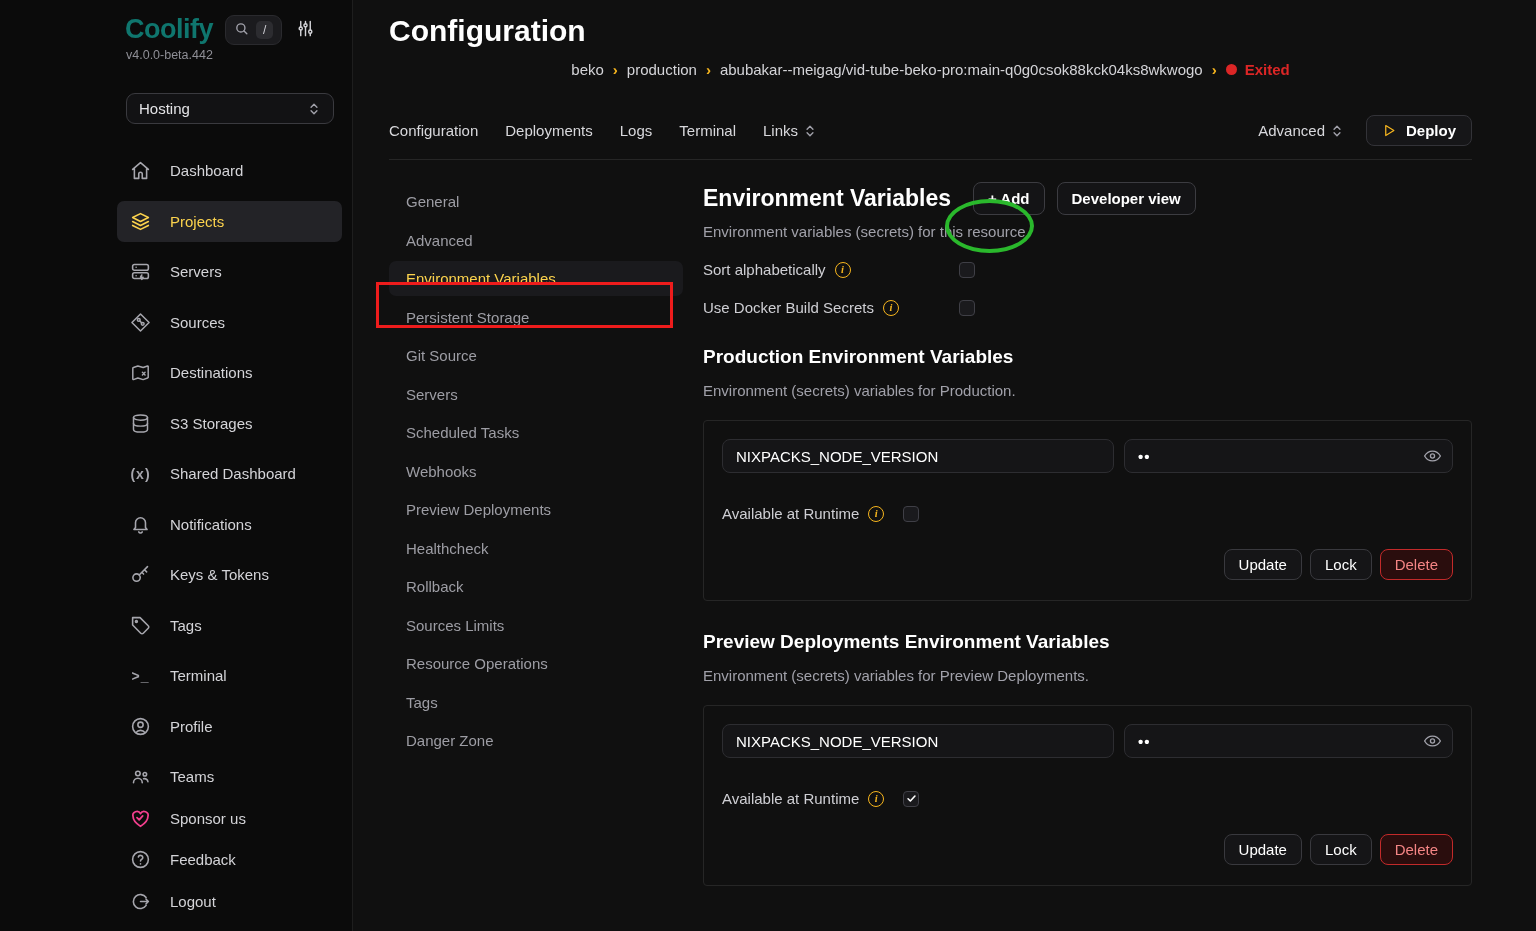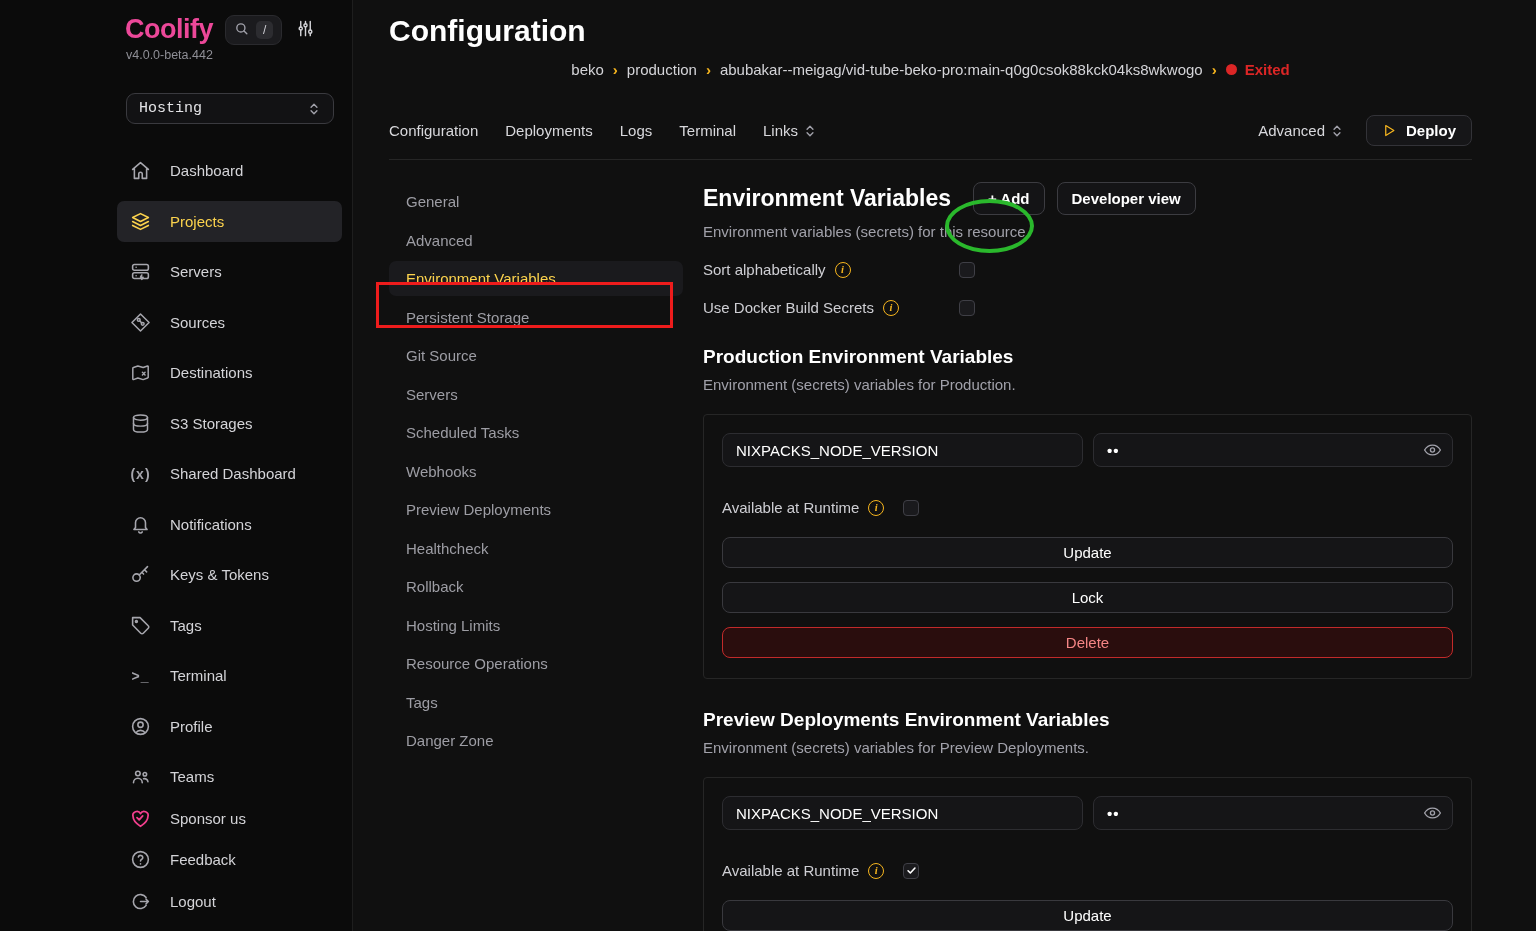--- a/index.html
+++ b/index.html
@@ -4,31 +4,31 @@
 <style>
   * { margin:0; padding:0; box-sizing:border-box; }
   html,body { width:1536px; height:931px; overflow:hidden; background:#101010;
     font-family:"Liberation Sans", sans-serif; color:#d4d4d8; font-size:15px; }
   .app { display:flex; width:100%; height:100%; position:relative; }
 
   
   .sidebar { width:353px; height:100%; background:#0b0b0b; border-right:1px solid #1e1e1e;
     padding:14px 10px 14px 117px; display:flex; flex-direction:column; }
   .logo-row { display:flex; align-items:center; gap:12px; margin-left:8px; }
-  .logo { font-size:27px; font-weight:bold; color:#ec4899; letter-spacing:-0.5px; }
+  .logo { font-size:27px; font-weight:bold; color:#0f766e; letter-spacing:-0.5px; }
   .search-btn { display:flex; align-items:center; gap:7px; background:#1b1b1e; border:1px solid #2a2a2e;
     border-radius:9px; padding:5px 8px; cursor:pointer; }
   .search-btn svg { width:15px; height:15px; stroke:#a1a1aa; }
   .kbd { background:#2c2c30; color:#cfcfd4; border-radius:5px; font-size:12px; padding:2px 7px; }
   .sliders { margin-left:2px; cursor:pointer; }
   .sliders svg { width:19px; height:19px; stroke:#d4d4d8; }
   .version { font-size:12.5px; color:#8f8f96; margin:3px 0 0 9px; }
 
   .team-select { margin:31px 8px 0 9px; display:flex; align-items:center; justify-content:space-between;
-    border:1px solid #3a3a3f; background:#121214; border-radius:9px; padding:6px 12px; color:#e4e4e7; cursor:pointer;font-family:Liberation Mono, monospace; }
+    border:1px solid #3a3a3f; background:#121214; border-radius:9px; padding:6px 12px; color:#e4e4e7; cursor:pointer; }
   .selector-icon svg { width:14px; height:14px; stroke:#a1a1aa; display:block; }
 
   .nav { margin-top:26px; display:flex; flex-direction:column;gap:9px; }
   .nav-item { display:flex; align-items:center; gap:19px; height:41.5px; padding:0 0 0 13px;
     border-radius:7px; color:#d4d4d8; cursor:pointer; }
   .nav-item .ico { width:21px; height:21px; display:flex; align-items:center; justify-content:center; color:#a6a6ad; }
   .nav-item .ico svg { width:21px; height:21px; stroke:currentColor; fill:none; }
   .nav-item.active { background:#232327; color:#fcd34d; }
   .nav-item.active .ico { color:#fcd34d; }
   .ico-text { font-size:14px; font-weight:bold; letter-spacing:1px; }
@@ -70,34 +70,34 @@
   .info-icon { width:16px; height:16px; border:1.4px solid #f6b51e; border-radius:50%; color:#f6b51e;
     font-size:10.5px; font-weight:bold; display:inline-flex; align-items:center; justify-content:center;
     font-style:italic; font-family:"Liberation Serif", serif; flex:none; }
   .checkbox { width:16px; height:16px; border:1px solid #3f3f46; background:#1a1a1d; border-radius:4px;
     display:inline-flex; align-items:center; justify-content:center; cursor:pointer; flex:none; }
   .checkbox svg { width:11px; height:11px; stroke:#fff; display:none; }
   .checkbox.checked svg { display:block; }
   .opt-row .checkbox { margin-left:24px; }
 
   h3.sec-title { font-size:19px; font-weight:bold; color:#fff; margin-top:30px; }
-  .sec-sub { color:#a1a1aa; margin-top:8px; }
+  .sec-sub { color:#a1a1aa; margin-top:14px; }
   .card { margin-top:21px; border:1px solid #262626; border-radius:4px; padding:18px 18px 20px 18px; }
   .var-row { display:flex; gap:10px; }
   .tinput { background:#151517; border:1px solid #2d2d31; border-radius:8px; height:34px; padding:0 13px;
     color:#fff; font-size:15px; font-family:"Liberation Sans", sans-serif; outline:none; }
-  .name-input { width:361px; }
+  .name-input { width:392px; }
   .value-wrap { flex:1; position:relative; display:flex; }
   .value-input { width:100%; letter-spacing:1px; font-weight:bold; padding-right:40px; }
   .eye-btn { position:absolute; right:11px; top:50%; transform:translateY(-50%); background:none; border:none;
     cursor:pointer; color:#a1a1aa; display:flex; }
   .eye-btn svg { width:19px; height:19px; stroke:currentColor; fill:none; }
   .runtime-row { display:flex; align-items:center; gap:9px; margin-top:32px; color:#cfcfd4; }
   .runtime-row .checkbox { margin-left:10px; }
-  .actions-row { display:flex; justify-content:flex-end; gap:14px; margin-top:21px;flex-direction:column; }
+  .actions-row { display:flex; justify-content:flex-end; gap:8px; margin-top:27px; }
   .btn-sm { background:#151517; border:1px solid #39393e; border-radius:8px; padding:6px 14px;
     color:#fff; font-size:15px; cursor:pointer; }
   .btn-danger { background:#2a0d0d; border:1px solid #c22a2a; color:#f48585; }
 
   
   .ann { position:absolute; pointer-events:none; z-index:50; }
   .ann-rect { left:376px; top:282px; width:297px; height:46px; border:3px solid #ee1c1c; }
   .ann-ellipse { left:945px; top:199px; width:89px; height:54px; border:4px solid #2ab82c; border-radius:50%; }
 </style>
 </head>
@@ -339,21 +339,21 @@
         <div class="subnav-item">Advanced</div>
         <div class="subnav-item active">Environment Variables</div>
         <div class="subnav-item">Persistent Storage</div>
         <div class="subnav-item">Git Source</div>
         <div class="subnav-item">Servers</div>
         <div class="subnav-item">Scheduled Tasks</div>
         <div class="subnav-item">Webhooks</div>
         <div class="subnav-item">Preview Deployments</div>
         <div class="subnav-item">Healthcheck</div>
         <div class="subnav-item">Rollback</div>
-        <div class="subnav-item">Hosting Limits</div>
+        <div class="subnav-item">Sources Limits</div>
         <div class="subnav-item">Resource Operations</div>
         <div class="subnav-item">Tags</div>
         <div class="subnav-item">Danger Zone</div>
       </nav>
 
       <section class="panel">
         <div class="panel-header">
           <h2 class="env-title">Environment Variables</h2>
           <button class="btn">+ Add</button>
           <button class="btn">Developer view</button>

